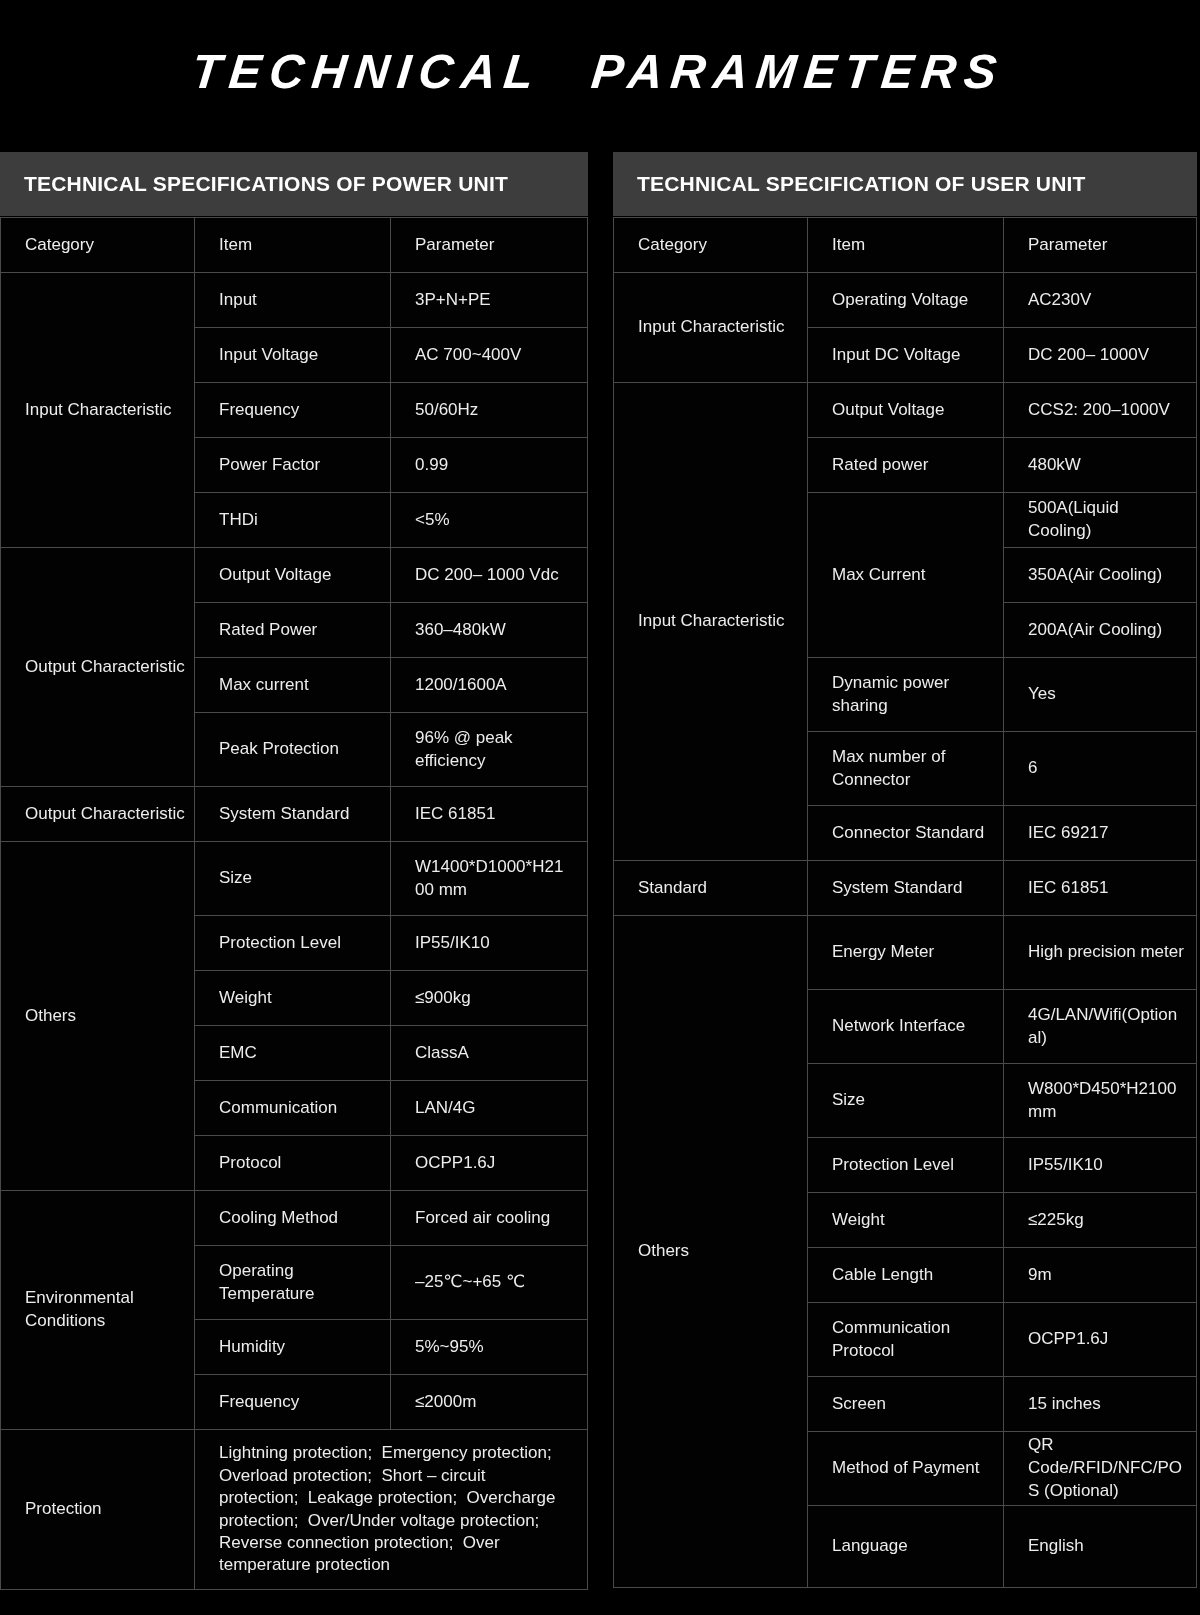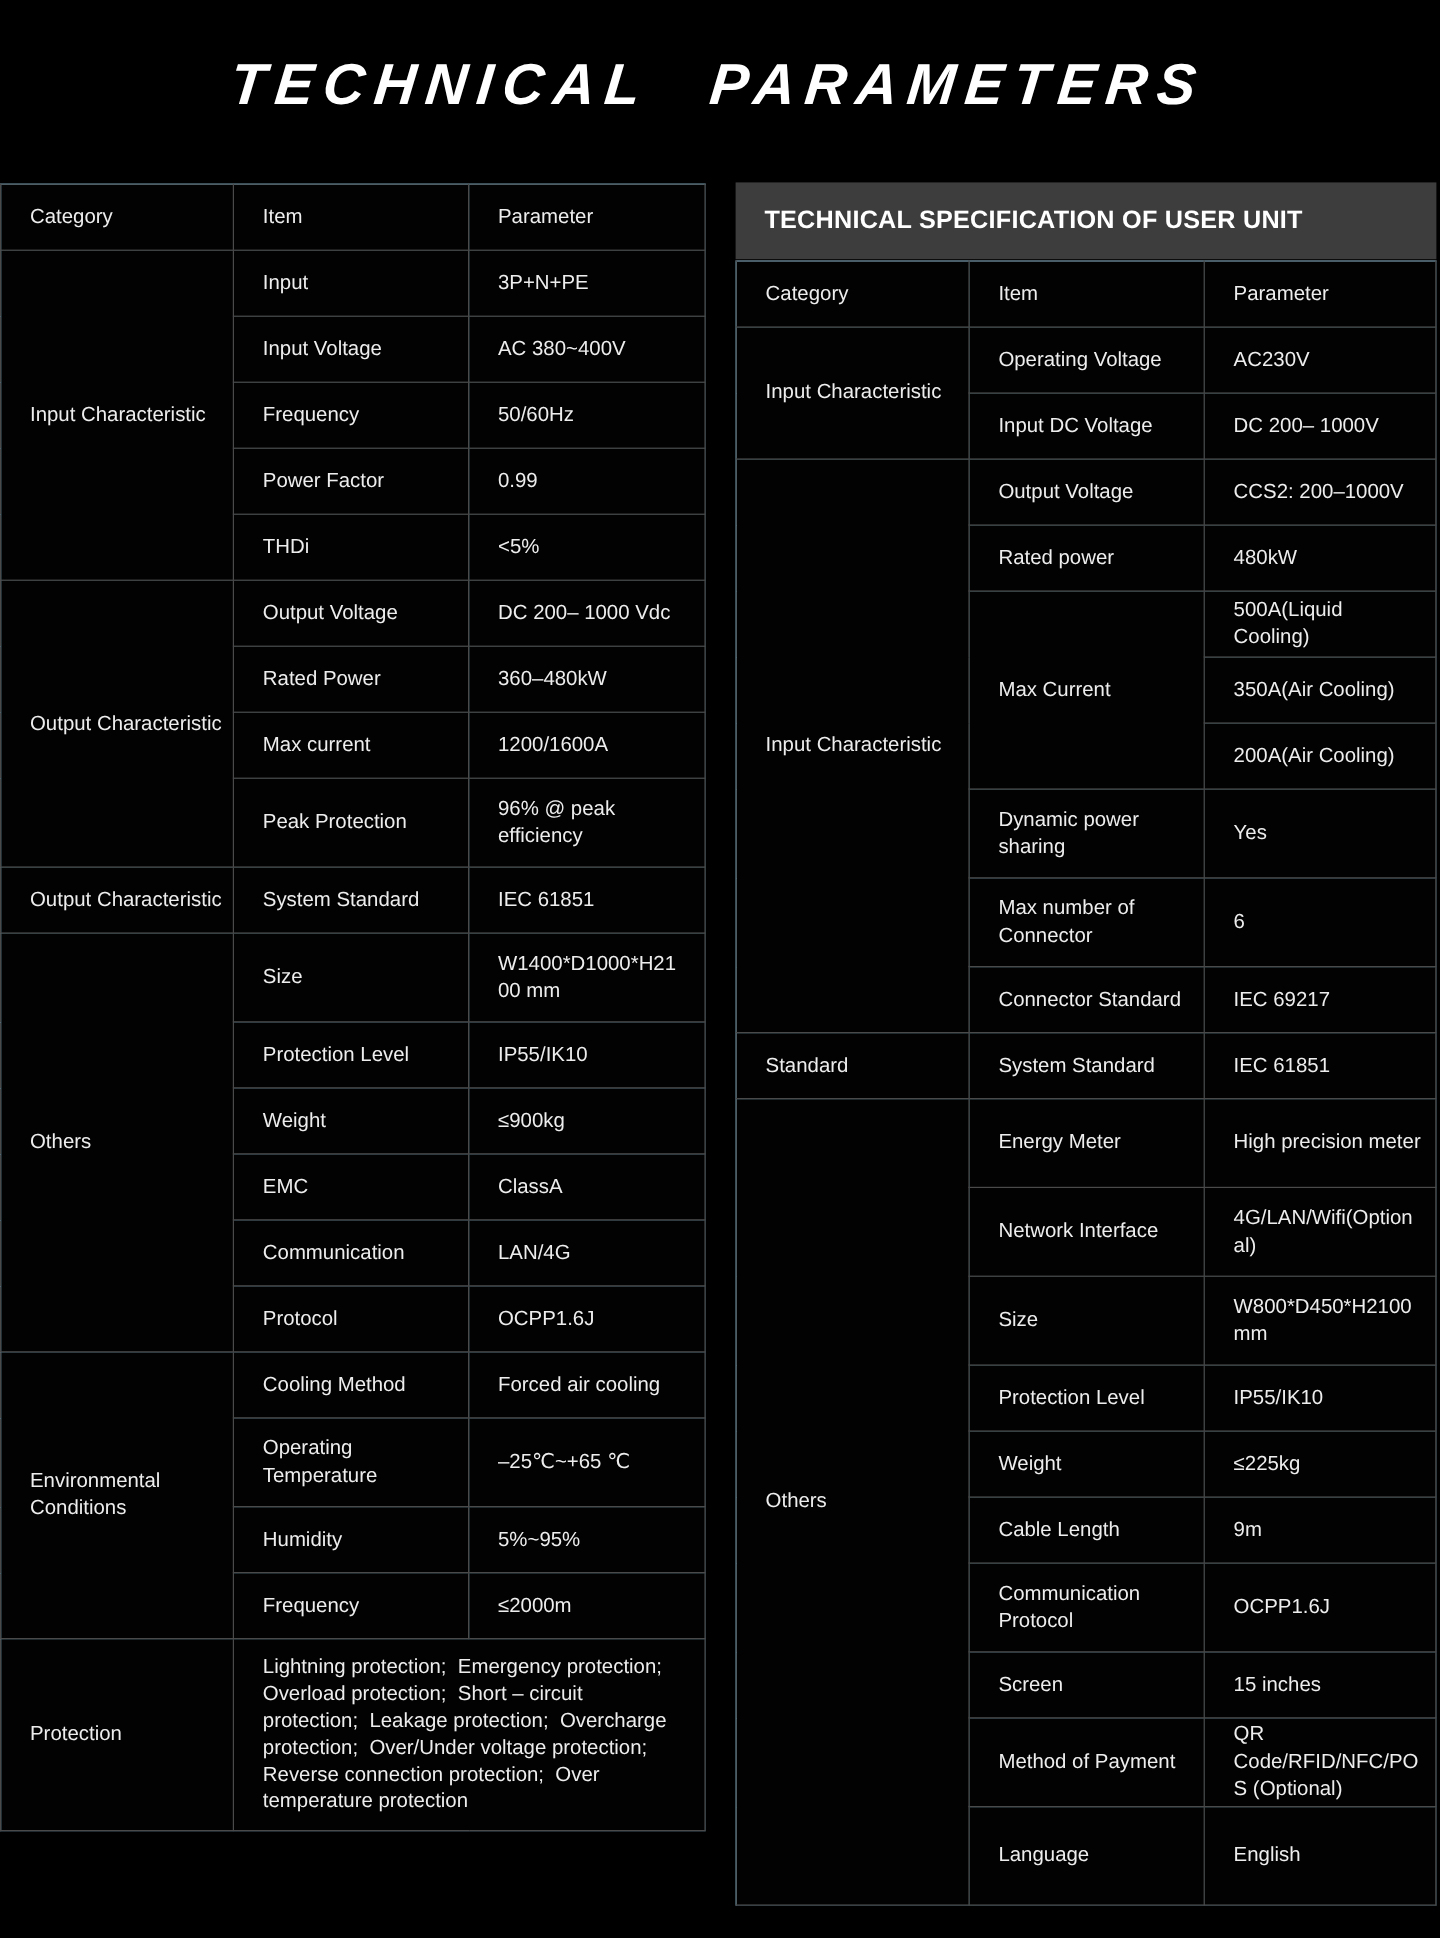--- a/index.html
+++ b/index.html
@@ -19,21 +19,21 @@
   .col-left{left:0;width:588px;}
   .col-right{left:613px;width:584px;}
   .bar{
     height:64px;background:#3d3d3d;color:#fff;
     display:flex;align-items:center;
     padding-left:24px;box-sizing:border-box;
     font-size:21px;font-weight:bold;letter-spacing:.2px;
   }
   table{
     border-collapse:collapse;table-layout:fixed;width:100%;
-    margin-top:1px;background:#7dd3fc;
+    margin-top:1px;background:#be185d;
   }
   col.c1{width:194px;} col.c2{width:196px;}
   th,td{
     border:1px solid #4a4a4a;background:#020202;color:#ededed;
     font-size:17px;font-weight:normal;text-align:left;vertical-align:middle;
     line-height:1.35;overflow-wrap:break-word;word-wrap:break-word;
     padding:0 12px 0 24px;box-sizing:border-box;
   }
   td.cat{padding:0 2px 0 24px;}
   td.item{padding:0 6px 0 24px;margin-left:36px;}
@@ -41,20 +41,23 @@
   .t-right td.param{padding:0 12px 0 24px;}
   td.prot{padding:0 20px 0 24px;white-space:pre-wrap;line-height:1.32;margin-left:10px;}
   tr.h55{height:55px;} tr.h74{height:74px;} tr.h82{height:82px;} tr.h160{height:160px;}
 </style>
 </head>
 <body>
 
 <h1 class="main-title">TECHNICAL PARAMETERS</h1>
 
 <section class="col col-left">
+  <div class="bar">
+    <span>TECHNICAL SPECIFICATIONS OF POWER UNIT</span>
+  </div>
   <table class="t-left">
     <colgroup>
         <col class="c1">
         <col class="c2">
         <col>
       </colgroup>
     <thead>
       <tr class="h55">
         <th>Category</th>
         <th>Item</th>
@@ -62,21 +65,21 @@
       </tr>
     </thead>
     <tbody>
       <tr class="h55">
         <td class="cat" rowspan="5">Input Characteristic</td>
         <td class="item">Input</td>
         <td class="param">3P+N+PE</td>
       </tr>
       <tr class="h55">
         <td class="item">Input Voltage</td>
-        <td class="param">AC 380~400V</td>
+        <td class="param">AC 700~400V</td>
       </tr>
       <tr class="h55">
         <td class="item">Frequency</td>
         <td class="param">50/60Hz</td>
       </tr>
       <tr class="h55">
         <td class="item">Power Factor</td>
         <td class="param">0.99</td>
       </tr>
       <tr class="h55">

